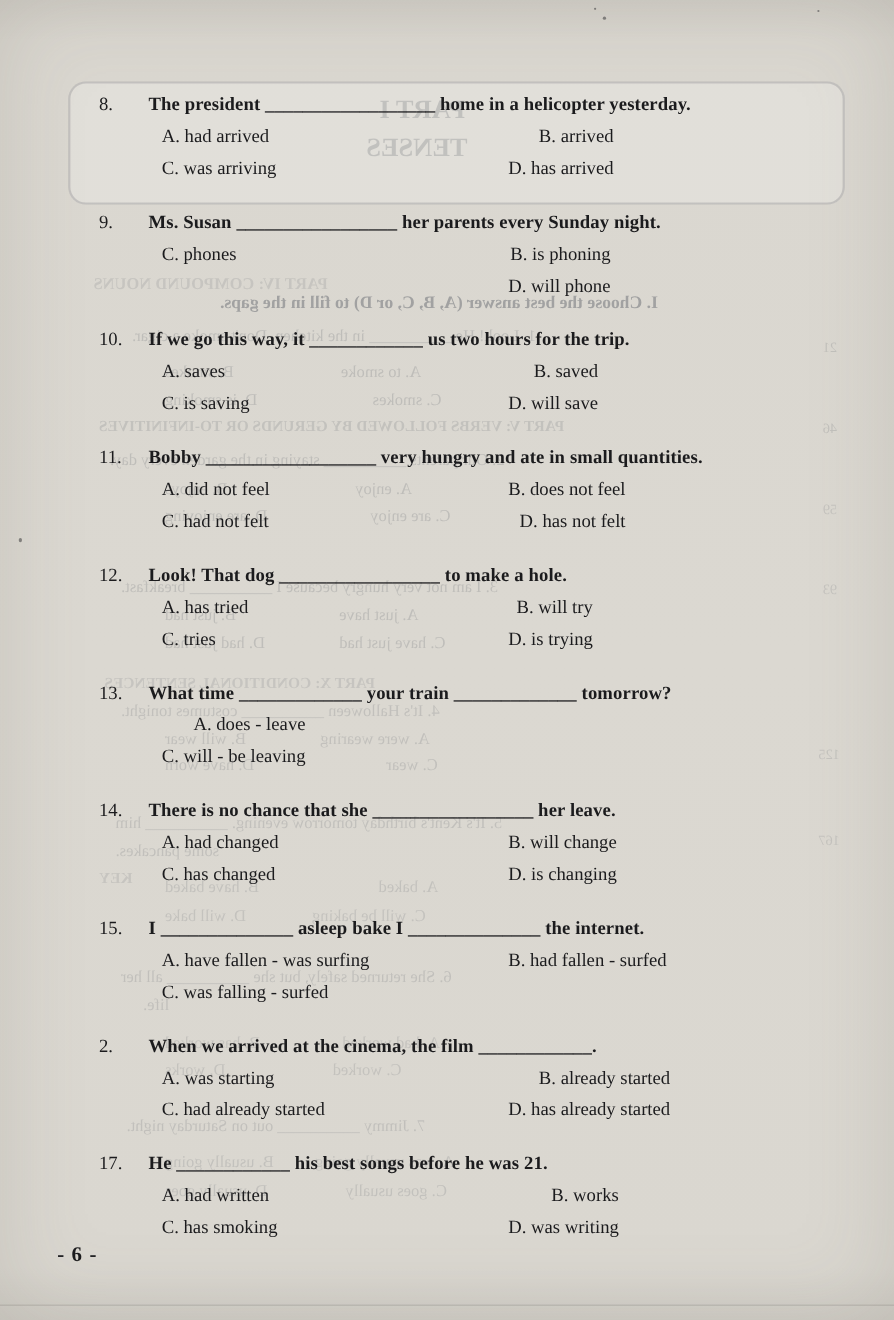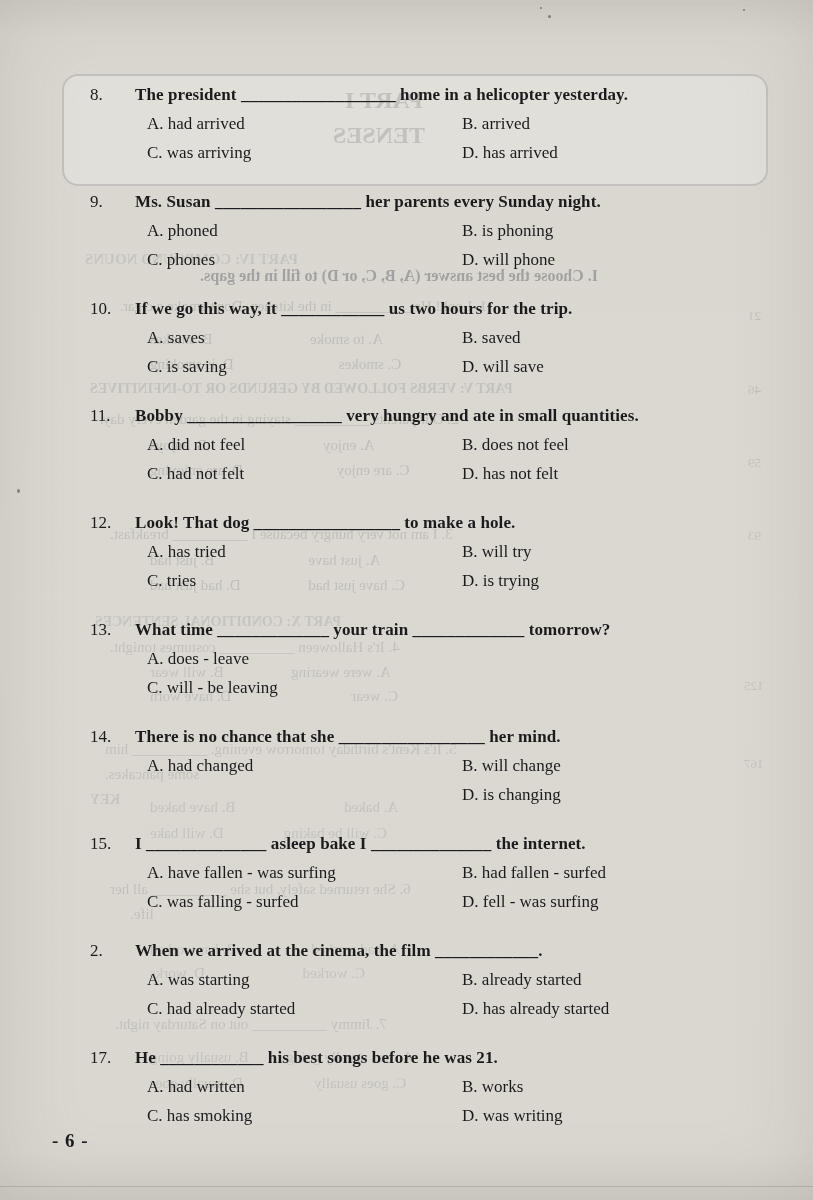--- a/index.html
+++ b/index.html
@@ -31,21 +31,21 @@
     position:absolute;left:0;top:0;width:100%;box-sizing:border-box;
     padding:80px 44px 0 90px;
     font-size:17px;
   }
   .question{margin-bottom:20px;}
   .q-row{display:flex;line-height:29px;}
   .q-num{width:45px;flex-shrink:0;}
   .q-stem{flex:1;letter-spacing:.1px;font-weight:bold;}
   .options{display:flex;padding-left:57px;}
   .opt-col{width:315px;}
-  .opt-col:last-child{width:auto;}
+  .opt-col:last-child{width:auto;text-align:right;}
   .opt{line-height:29px;}
   .page-number{
     position:absolute;left:52px;top:1130px;
     font-weight:bold;font-size:19px;letter-spacing:1px;
   }
   .crease{position:absolute;left:0;top:1186px;width:100%;height:1px;background:rgba(120,115,108,.30);}
   .speck{position:absolute;border-radius:50%;background:rgba(60,60,62,.55);}
 </style>
 </head>
 <body>
@@ -112,21 +112,20 @@
     </div>
   </div>
 
   <div class="question">
     <div class="q-row">
       <span class="q-num">9.</span>
       <span class="q-stem">Ms. Susan _________________ her parents every Sunday night.</span>
     </div>
     <div class="options">
       <div class="opt-col">
-        <div class="opt">A. phoned</div>
         <div class="opt">C. phones</div>
       </div>
       <div class="opt-col">
         <div class="opt">B. is phoning</div>
         <div class="opt">D. will phone</div>
       </div>
     </div>
   </div>
 
   <div class="question">
@@ -189,46 +188,46 @@
       <div class="opt-col">
         <div class="opt">A. does - leave</div>
         <div class="opt">C. will - be leaving</div>
       </div>
     </div>
   </div>
 
   <div class="question">
     <div class="q-row">
       <span class="q-num">14.</span>
-      <span class="q-stem">There is no chance that she _________________ her mind.</span>
+      <span class="q-stem">There is no chance that she _________________ her leave.</span>
     </div>
     <div class="options">
       <div class="opt-col">
         <div class="opt">A. had changed</div>
+        <div class="opt">C. has changed</div>
       </div>
       <div class="opt-col">
         <div class="opt">B. will change</div>
         <div class="opt">D. is changing</div>
       </div>
     </div>
   </div>
 
   <div class="question">
     <div class="q-row">
       <span class="q-num">15.</span>
       <span class="q-stem">I ______________ asleep bake I ______________ the internet.</span>
     </div>
     <div class="options">
       <div class="opt-col">
         <div class="opt">A. have fallen - was surfing</div>
         <div class="opt">C. was falling - surfed</div>
       </div>
       <div class="opt-col">
         <div class="opt">B. had fallen - surfed</div>
-        <div class="opt">D. fell - was surfing</div>
       </div>
     </div>
   </div>
 
   <div class="question">
     <div class="q-row">
       <span class="q-num">2.</span>
       <span class="q-stem">When we arrived at the cinema, the film ____________.</span>
     </div>
     <div class="options">

